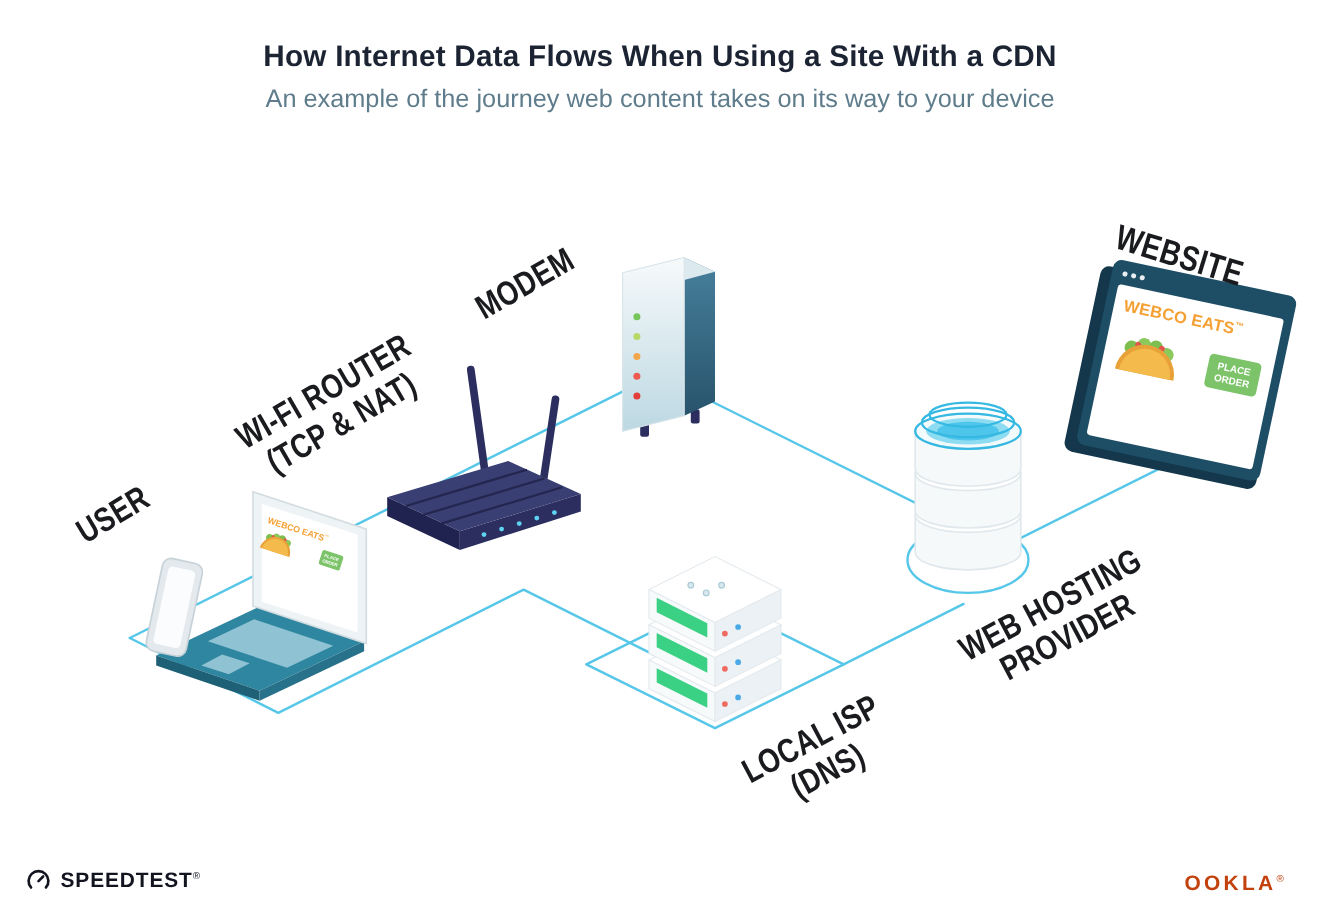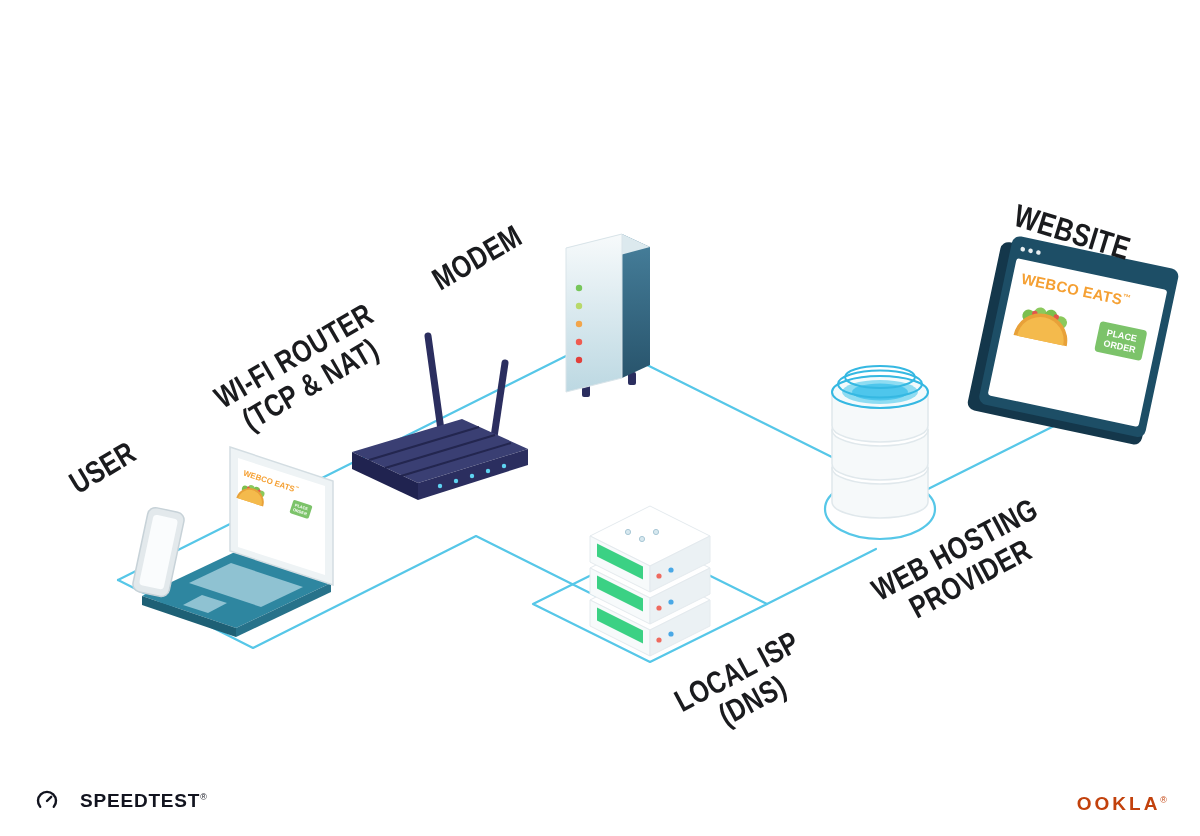--- a/index.html
+++ b/index.html
@@ -34,31 +34,35 @@
 
   
   .laptop-screen { position:absolute; left:245px; top:468px; width:76px;
                    transform-origin:0 0; transform:rotate(18deg); z-index:4; }
   .laptop-brand { color:#F5A033; font-weight:700; font-size:8px; white-space:nowrap; }
   .laptop-brand .brand-mark { font-size:4px; }
   .laptop-row { display:flex; justify-content:space-between; align-items:center; margin-top:3px; }
   .order-badge { background:#7CC36A; color:#ffffff; border-radius:2px; font-size:4px; font-weight:700;
                  text-align:center; padding:2px 3px; line-height:1.3; }
 
-  .speedtest-logo { position:absolute; left:36px; top:790px; display:flex; align-items:center; gap:22px; z-index:5; }
+  .speedtest-logo { position:absolute; left:24px; top:790px; display:flex; align-items:center; gap:9px; z-index:5; }
   .speedtest-text { font-size:19px; font-weight:700; color:#12141F; letter-spacing:0.8px; }
   .logo-mark { font-size:9px; vertical-align:super; font-weight:400; }
   .ookla-logo { position:absolute; right:30px; top:793px; font-size:19px; font-weight:600;
                 letter-spacing:3px; color:#c2410c; z-index:5; }
 </style>
 </head>
 <body>
 
 <div class="stage">
 
+  <div class="header">
+    <div class="title">How Internet Data Flows When Using a Site With a CDN</div>
+    <div class="subtitle">An example of the journey web content takes on its way to your device</div>
+  </div>
 
   <svg class="diagram" width="1200" height="836" viewBox="0 0 1200 836">
     <defs>
       <linearGradient id="modemGrad" x1="0" y1="0" x2="0" y2="1">
         <stop offset="0" stop-color="#F7FAFB"></stop>
           <stop offset="1" stop-color="#BCD8E2"></stop>
       </linearGradient>
       <linearGradient id="modemSideGrad" x1="0" y1="0" x2="0" y2="1">
         <stop offset="0" stop-color="#47809C"></stop>
           <stop offset="1" stop-color="#28546C"></stop>

